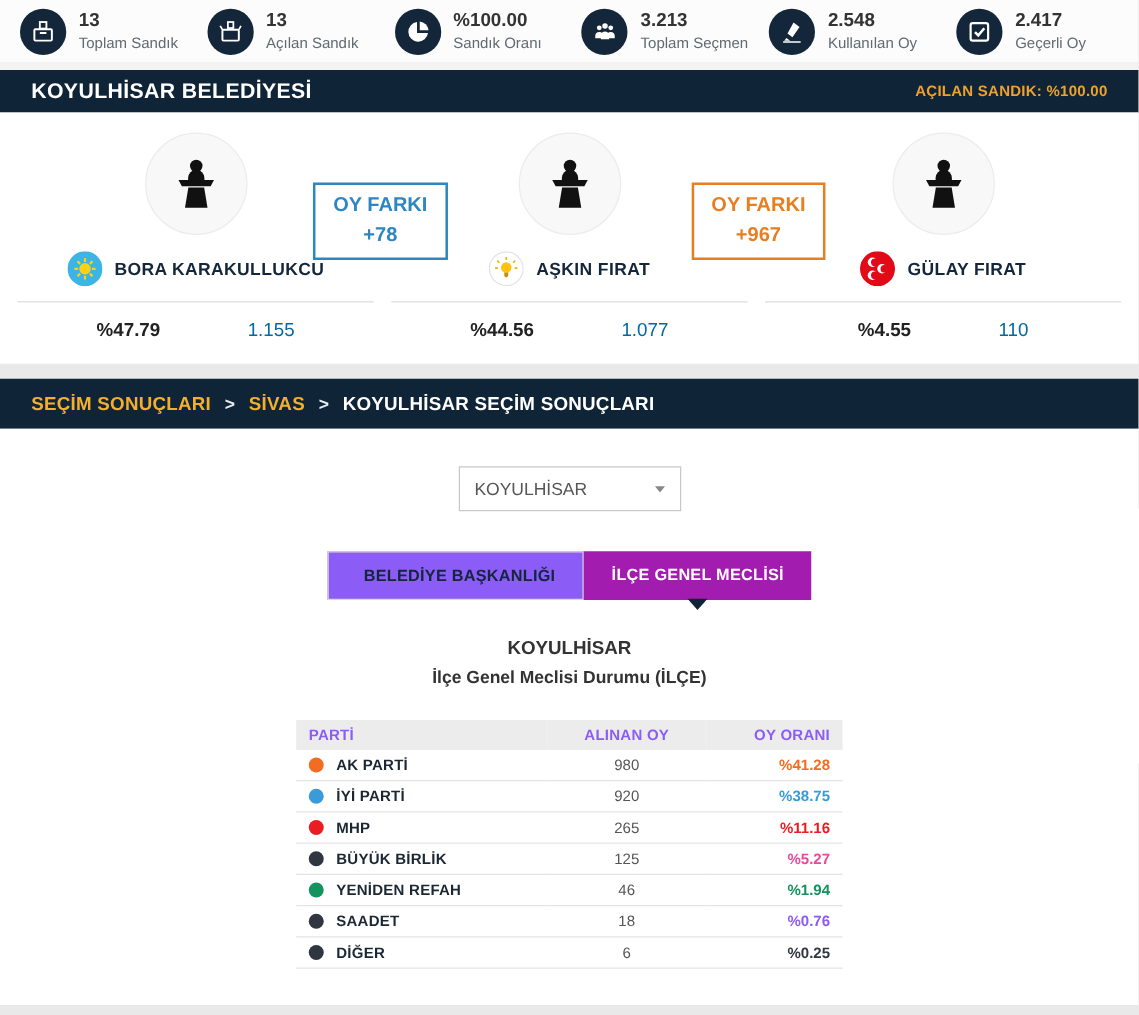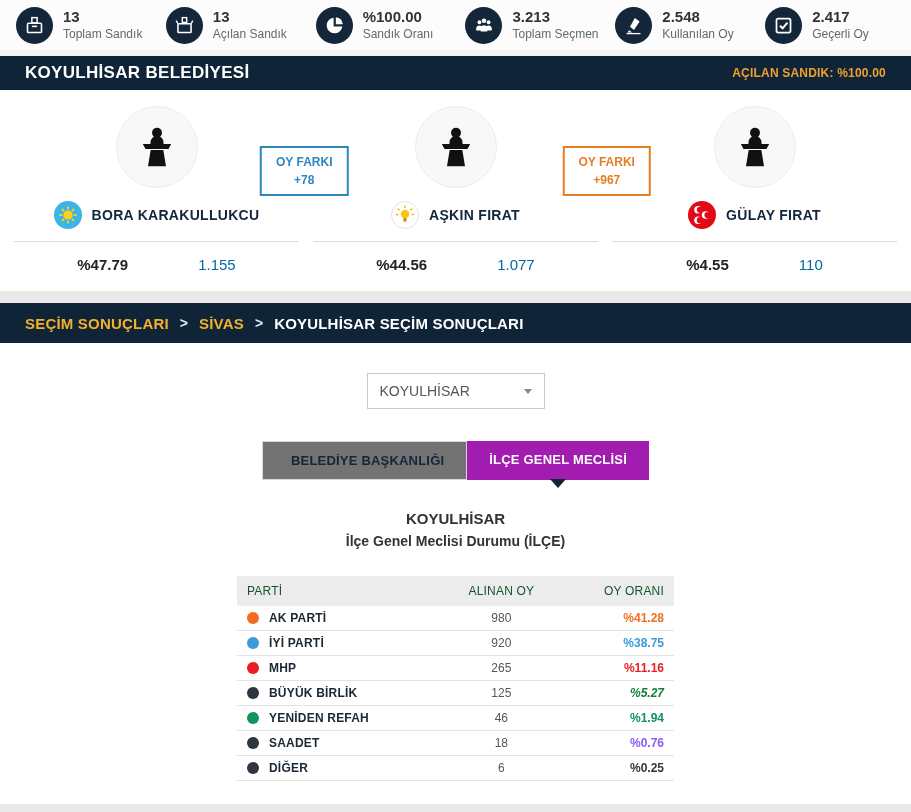--- a/index.html
+++ b/index.html
@@ -26,51 +26,51 @@
   .cand-row { display:flex; }
   .cand-card { flex:1; margin:0 7px; display:flex; flex-direction:column; align-items:center; }
   .avatar { width:82px; height:82px; border-radius:50%; background:#f8f8f8; border:1px solid #ececec; display:flex; align-items:center; justify-content:center; }
   .name-row { margin-top:13px; display:flex; align-items:center; gap:10px; height:28px; }
   .cand-name { font-size:14px; font-weight:bold; color:#13263a; letter-spacing:.3px; }
   .party-logo { width:28px; height:28px; flex:0 0 auto; }
   .cand-divider { width:100%; border-bottom:1px solid #ddd; margin-top:12px; }
   .cand-stats { display:flex; justify-content:center; gap:70px; padding:14px 0 18px; width:100%; }
   .cand-pct { font-size:15px; font-weight:bold; color:#222; }
   .cand-votes { font-size:15px; color:#0369a1; }
-  .oy-farki { position:absolute; top:56px; transform:translateX(-50%); background:#fff; border:2px solid; text-align:center; font-size:12px; font-weight:bold; line-height:1.5; padding:5px 14px; }
+  .oy-farki { position:absolute; top:56px; transform:translateX(-50%); background:#fff; border:2px solid; text-align:center; font-size:16px; font-weight:bold; line-height:1.5; padding:5px 14px; }
   .oy-farki.pos1 { left:33.4%; }
   .oy-farki.pos2 { left:66.6%; }
 
   
   .crumb-gap { height:12px; background:#e9e9e9; }
   .breadcrumb-bar { height:40px; background:#0f2437; display:flex; align-items:center; gap:11px; padding:0 25px; }
   .crumb { font-size:15px; font-weight:bold; letter-spacing:.2px; }
   .crumb.link { color:#f2b02b; cursor:pointer; }
   .crumb.current { color:#fff; }
   .crumb-sep { color:#e8edf1; font-size:14px; font-weight:bold; }
 
   
   .main { background:#fff; padding-top:30px; height:461px; }
   .select-box { width:178px; height:36px; margin:0 auto; border:1px solid #c9c9c9; display:flex; align-items:center; justify-content:space-between; padding:0 12px; cursor:pointer; }
   .select-value { font-size:14px; color:#555; }
   .caret-down { width:0; height:0; border-left:4px solid transparent; border-right:4px solid transparent; border-top:5px solid #888; }
 
   .tabs { margin-top:32px; display:flex; justify-content:center; }
   .tab { font-size:13px; font-weight:bold; padding:11px 22px; letter-spacing:.2px; cursor:pointer; }
-  .tab.inactive { background:#737373; color:#13263a; border:1px solid #d9d9d9;padding-left:28px; }
+  .tab.inactive { background:#8b5cf6; color:#13263a; border:1px solid #d9d9d9;padding-left:28px; }
   .tab.active { background:#a21caf; color:#fff; position:relative; }
   .tab.active::after { content:""; position:absolute; left:50%; bottom:-8px; margin-left:-8px; width:0; height:0;
     border-left:8px solid transparent; border-right:8px solid transparent; border-top:9px solid #0f2437; }
 
   .section-title { margin-top:28px; text-align:center; line-height:1.5; }
   .title-l1 { font-size:15px; font-weight:bold; color:#333; }
   .title-l2 { font-size:14px; font-weight:bold; color:#333; }
 
   .results { width:437px; margin:24px auto 0; border-collapse:collapse; }
-  .results th { background:#ececec; font-size:12px; color:#14532d; height:30px; font-weight:normal; letter-spacing:.2px; }
+  .results th { background:#ececec; font-size:12px; color:#8b5cf6; height:24px; font-weight:bold; letter-spacing:.2px; }
   .results th:nth-child(1){ text-align:left; padding-left:10px; width:46%; }
   .results th:nth-child(2){ text-align:center; width:29%; }
   .results th:nth-child(3){ text-align:right; padding-right:10px; width:25%; }
   .results td { height:25px; border-bottom:1px solid #e3e3e3; font-size:12px; }
   .party-cell { padding-left:10px; }
   .party-inner { display:flex; align-items:center; gap:10px; }
   .dot { width:12px; height:12px; border-radius:50%; flex:0 0 auto; }
   .party-name { font-weight:bold; color:#1b2733; letter-spacing:.2px; }
   .votes-cell { text-align:center; color:#555; }
   .pct-cell { text-align:right; padding-right:10px; font-weight:bold; }
@@ -329,21 +329,21 @@
           <td class="pct-cell" style="color: rgb(234, 29, 37);">%11.16</td>
         </tr>
         <tr>
           <td class="party-cell">
               <span class="party-inner">
                 <span class="dot" style="background: rgb(47, 54, 64);"></span>
                 <span class="party-name">BÜYÜK BİRLİK</span>
               </span>
             </td>
           <td class="votes-cell">125</td>
-          <td class="pct-cell" style="color: #15803d; font-style: italic;">%5.27</td>
+          <td class="pct-cell" style="color: #ec4899;">%5.27</td>
         </tr>
         <tr>
           <td class="party-cell">
               <span class="party-inner">
                 <span class="dot" style="background: rgb(20, 147, 95);"></span>
                 <span class="party-name">YENİDEN REFAH</span>
               </span>
             </td>
           <td class="votes-cell">46</td>
           <td class="pct-cell" style="color: rgb(20, 147, 95);">%1.94</td>

